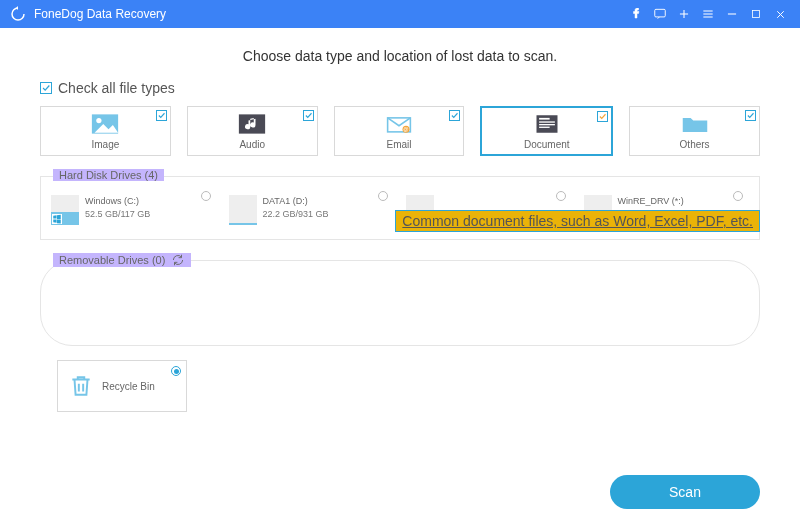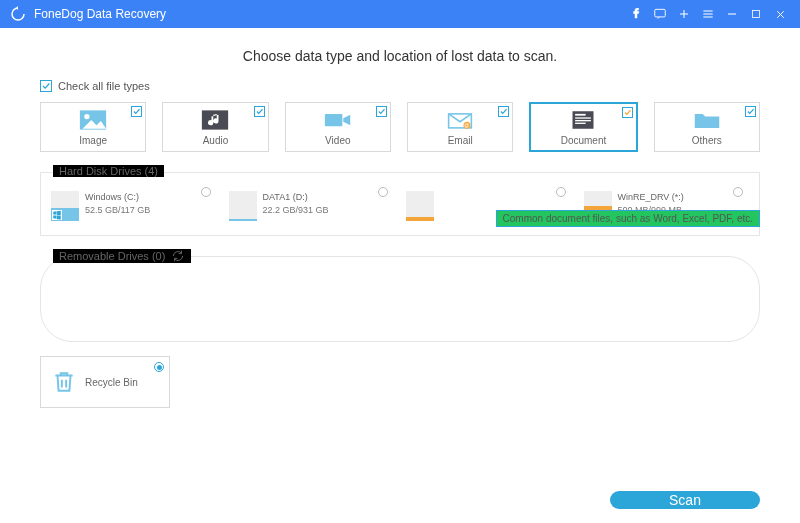--- a/index.html
+++ b/index.html
@@ -9,60 +9,60 @@
   .titlebar { height: 28px; background: #3b82f6; display: flex; align-items: center; padding: 0 10px; color: #fff; font-size: 12px; }
   .titlebar .logo { width: 16px; height: 16px; margin-right: 8px; display:flex; align-items:center; justify-content:center;}
   .titlebar .spacer { flex: 1; }
   .titlebar .wicon { width: 20px; height: 20px; margin-left: 4px; display: flex; align-items: center; justify-content: center; cursor: pointer; }
   .titlebar .wicon svg { stroke: #fff; fill: none; }
 
   .content { padding: 20px 40px 0 40px; position: relative; }
 
   .heading { text-align: center; font-size: 14px; color: #333; margin-bottom: 14px; }
 
-  .checkall { display: flex; align-items: center; font-size: 11px; color: #555; margin-bottom: 10px; margin-top: 16px; }
+  .checkall { display: flex; align-items: center; font-size: 14px; color: #555; margin-bottom: 10px; margin-top: 16px; }
   .chk { width: 12px; height: 12px; border: 1px solid #2ca5d8; display: inline-flex; align-items:center; justify-content:center; margin-right:6px; cursor:pointer;}
   .chk svg { width:10px; height:10px; }
 
   
   .tiles { display: flex; gap: 16px; margin-bottom: 10px; }
   .tile { flex: 1; height: 50px; border: 1px solid #d9d9d9; position: relative; display:flex; flex-direction:column; align-items:center; justify-content:center; cursor:pointer;}
   .tile.sel { border: 2px solid #2ca5d8; }
   .tile .tchk { position:absolute; top:3px; right:3px; width:11px; height:11px; border:1px solid #2ca5d8; display:flex; align-items:center; justify-content:center;}
   .tile .tchk.orange svg path { stroke:#f3a53a;}
   .tile .tchk svg{width:9px;height:9px;}
   .tile .ticon { width:28px; height:22px; margin-bottom:4px; display:flex; align-items:center; justify-content:center;}
   .tile .tlabel { font-size:10px; color:#666; }
 
-  .tooltip { position:absolute; right:40px; top:182px; background:#22c55e; border:1px solid #2ca5d8; font-size:10px; color:#555; padding:2px 6px; white-space:nowrap; z-index:10;}
+  .tooltip { position:absolute; right:40px; top:182px; background:#eab308; border:1px solid #2ca5d8; font-size:14px; color:#555; padding:2px 6px; white-space:nowrap; z-index:10;text-decoration:underline;}
 
   
   .fs { border:1px solid #e5e5e5; margin-top:20px; padding: 14px 10px 10px 10px; position:relative; }
-  .fs .legend { position:absolute; top:-8px; left:12px; background:#000000; padding:0 6px; font-size:11px; color:#666; display:flex; align-items:center; gap:6px;}
+  .fs .legend { position:absolute; top:-8px; left:12px; background:#c4b5fd; padding:0 6px; font-size:11px; color:#666; display:flex; align-items:center; gap:6px;}
   .drives { display:flex; gap:12px; }
   .drive { flex:1; position:relative; display:flex; align-items:flex-start; padding:4px 0; }
   .drive .radio { position:absolute; top:0; right:6px; width:10px; height:10px; border:1px solid #bbb; border-radius:50%; cursor:pointer;}
   .drive .bar { width:28px; height:30px; background:#eee; position:relative; margin-right:6px;}
   .drive .bar .fill { position:absolute; bottom:0; left:0; right:0; }
   .drive .dinfo { font-size:9px; color:#777; line-height:1.4; }
   .drive .dname { color:#666; }
   .drive .winicon{ position:absolute; bottom:1px; left:1px; width:10px; height:10px;}
 
   .fs.removable { height:86px;border-radius:32px; }
   .refresh { width:14px; height:14px; display:inline-flex; cursor:pointer;}
 
   
-  .recycle-wrap { margin-top:14px; }
+  .recycle-wrap { margin-top:14px;margin-left:17px; }
   .recycle { width:130px; height:52px; border:1px solid #d9d9d9; position:relative; display:flex; align-items:center; padding-left:10px; gap:8px;}
   .recycle .radio { position:absolute; top:5px; right:5px; width:10px; height:10px; border:1px solid #2ca5d8; border-radius:50%; display:flex; align-items:center; justify-content:center;}
   .recycle .radio .dot{ width:5px; height:5px; background:#2ca5d8; border-radius:50%;}
   .recycle .ricon{ width:26px; height:26px; }
   .recycle .rlabel{ font-size:10px; color:#666;}
 
-  .scan-btn { position:absolute; right:40px; bottom:14px; width:150px; height:18px; background:#2ca5d8; border-radius:17px; color:#fff; display:flex; align-items:center; justify-content:center; font-size:14px; cursor:pointer; }
+  .scan-btn { position:absolute; right:40px; bottom:14px; width:150px; height:34px; background:#2ca5d8; border-radius:17px; color:#fff; display:flex; align-items:center; justify-content:center; font-size:14px; cursor:pointer; }
 </style>
 </head>
 <body>
 
 <div class="titlebar">
   <span class="logo">
     <svg viewBox="0 0 24 24" width="16" height="16">
         <path d="M12 3 A9 9 0 1 0 21 12" stroke="#fff" stroke-width="2.2" fill="none"></path>
         <path d="M9 3 L12 0 L12 6 Z" fill="#fff"></path>
       </svg>
@@ -141,34 +141,20 @@
             <path d="M5 12l5 5L20 6" stroke="#2ca5d8" stroke-width="3" fill="none"></path>
           </svg>
         </span>
       <span class="ticon">
           <svg viewBox="0 0 32 24" width="28" height="22">
             <rect x="1" y="1" width="30" height="22" fill="#4a4a55"></rect>
             <path d="M14 6v9a3 3 0 1 1-2-2.8V8l8-2v7a3 3 0 1 1-2-2.8V5z" fill="#fff"></path>
           </svg>
         </span>
       <span class="tlabel">Audio</span>
-    </div>
-    <div class="tile">
-      <span class="tchk">
-          <svg viewBox="0 0 24 24">
-            <path d="M5 12l5 5L20 6" stroke="#2ca5d8" stroke-width="3" fill="none"></path>
-          </svg>
-        </span>
-      <span class="ticon">
-          <svg viewBox="0 0 32 24" width="28" height="22">
-            <rect x="1" y="5" width="20" height="14" rx="1" fill="#76c5e8"></rect>
-            <path d="M22 10l8-4v12l-8-4z" fill="#76c5e8"></path>
-          </svg>
-        </span>
-      <span class="tlabel">Video</span>
     </div>
     <div class="tile">
       <span class="tchk">
           <svg viewBox="0 0 24 24">
             <path d="M5 12l5 5L20 6" stroke="#2ca5d8" stroke-width="3" fill="none"></path>
           </svg>
         </span>
       <span class="ticon">
           <svg viewBox="0 0 32 24" width="28" height="22">
             <rect x="3" y="5" width="26" height="16" stroke="#76c5e8" stroke-width="1.8" fill="none"></rect>

